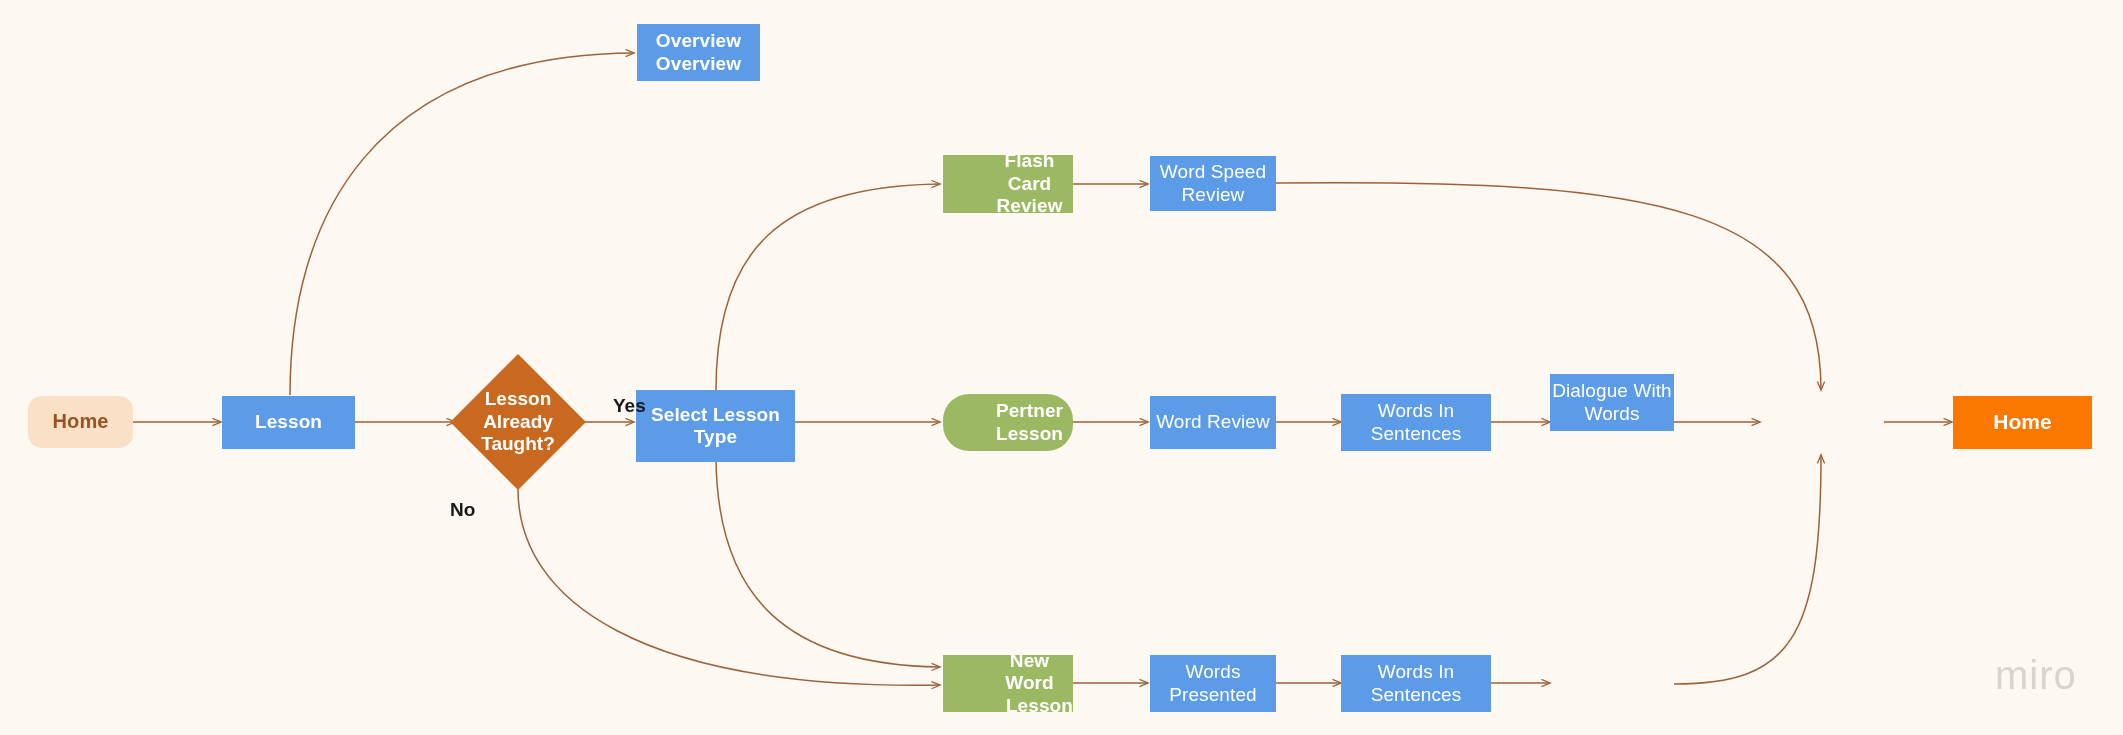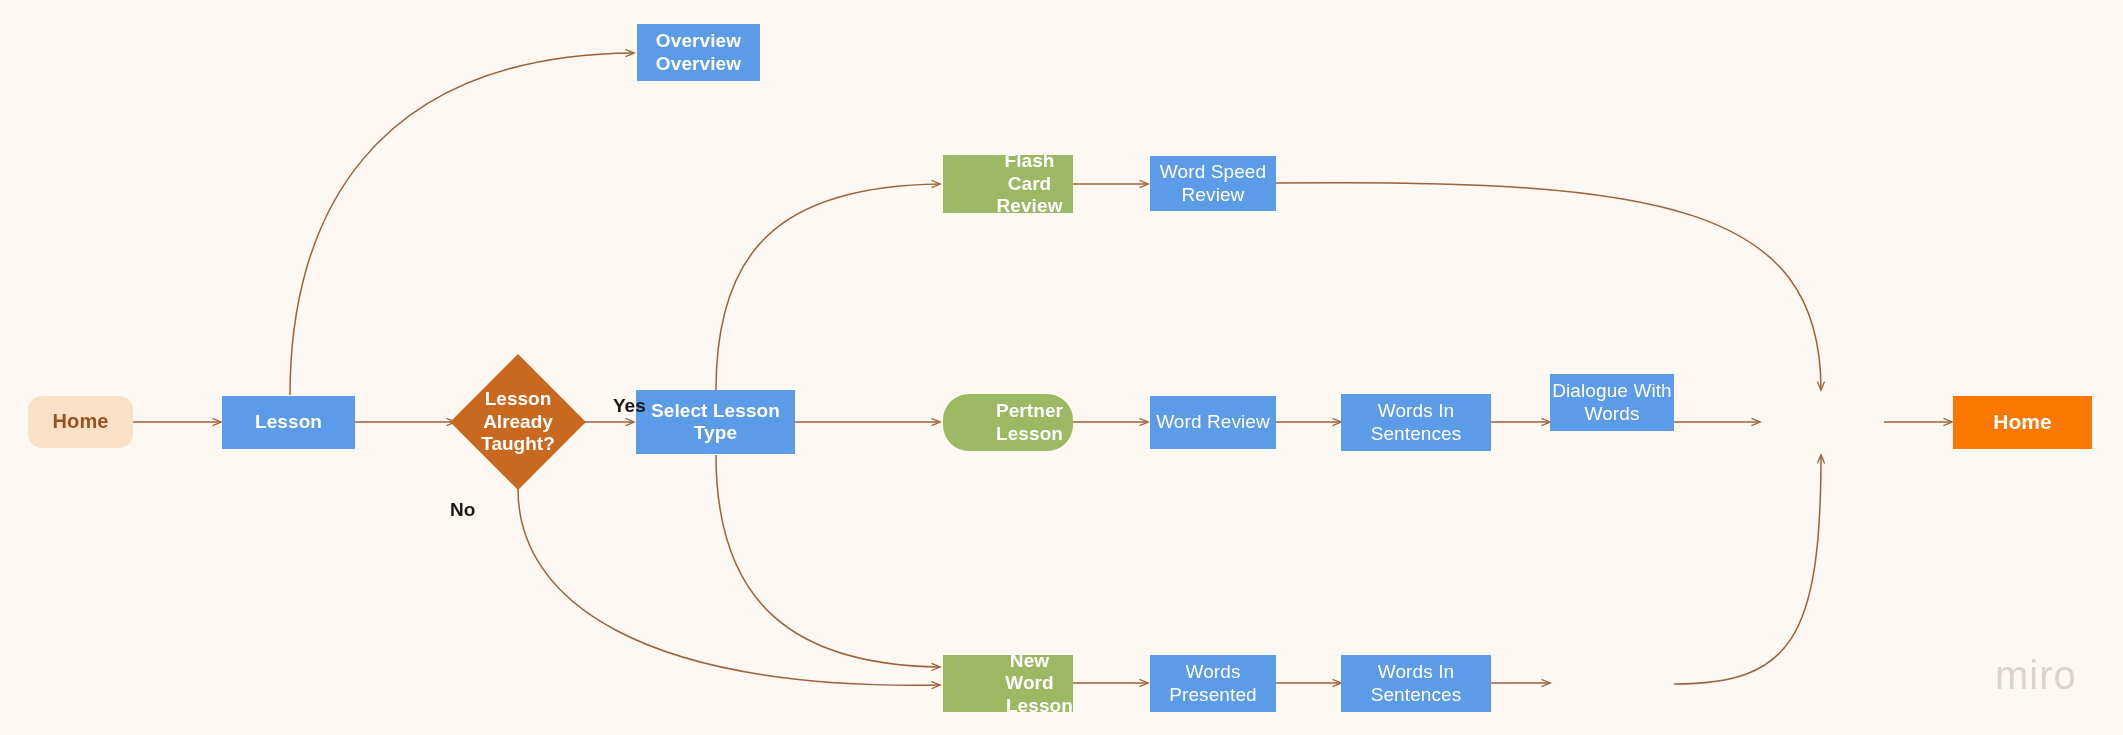--- a/index.html
+++ b/index.html
@@ -159,21 +159,21 @@
     <div class="dlabel" style="left:-36px; width:168px;">
       <span>Lesson</span>
       <span>Already</span>
       <span>Taught?</span>
     </div>
   </div>
 
   <div class="edge-label" style="left:581px; top:395px;margin-left:32px;">Yes</div>
   <div class="edge-label" style="left:450px; top:499px;">No</div>
 
-  <div class="node blue-bold" style="left:636px; top:390px; width:159px; height:64px; flex-direction:column;">
+  <div class="node blue-bold" style="left:636px; top:390px; width:159px; height:72px; flex-direction:column;">
     <span>Select Lesson</span>
     <span>Type</span>
   </div>
 
   <div class="node blue-bold" style="left:637px; top:24px; width:123px; height:57px; flex-direction:column;">
     <span>Overview</span>
     <span>Overview</span>
   </div>
 
   <div class="node green" style="left:943px; top:155px; width:130px; height:58px; flex-direction:column;">

